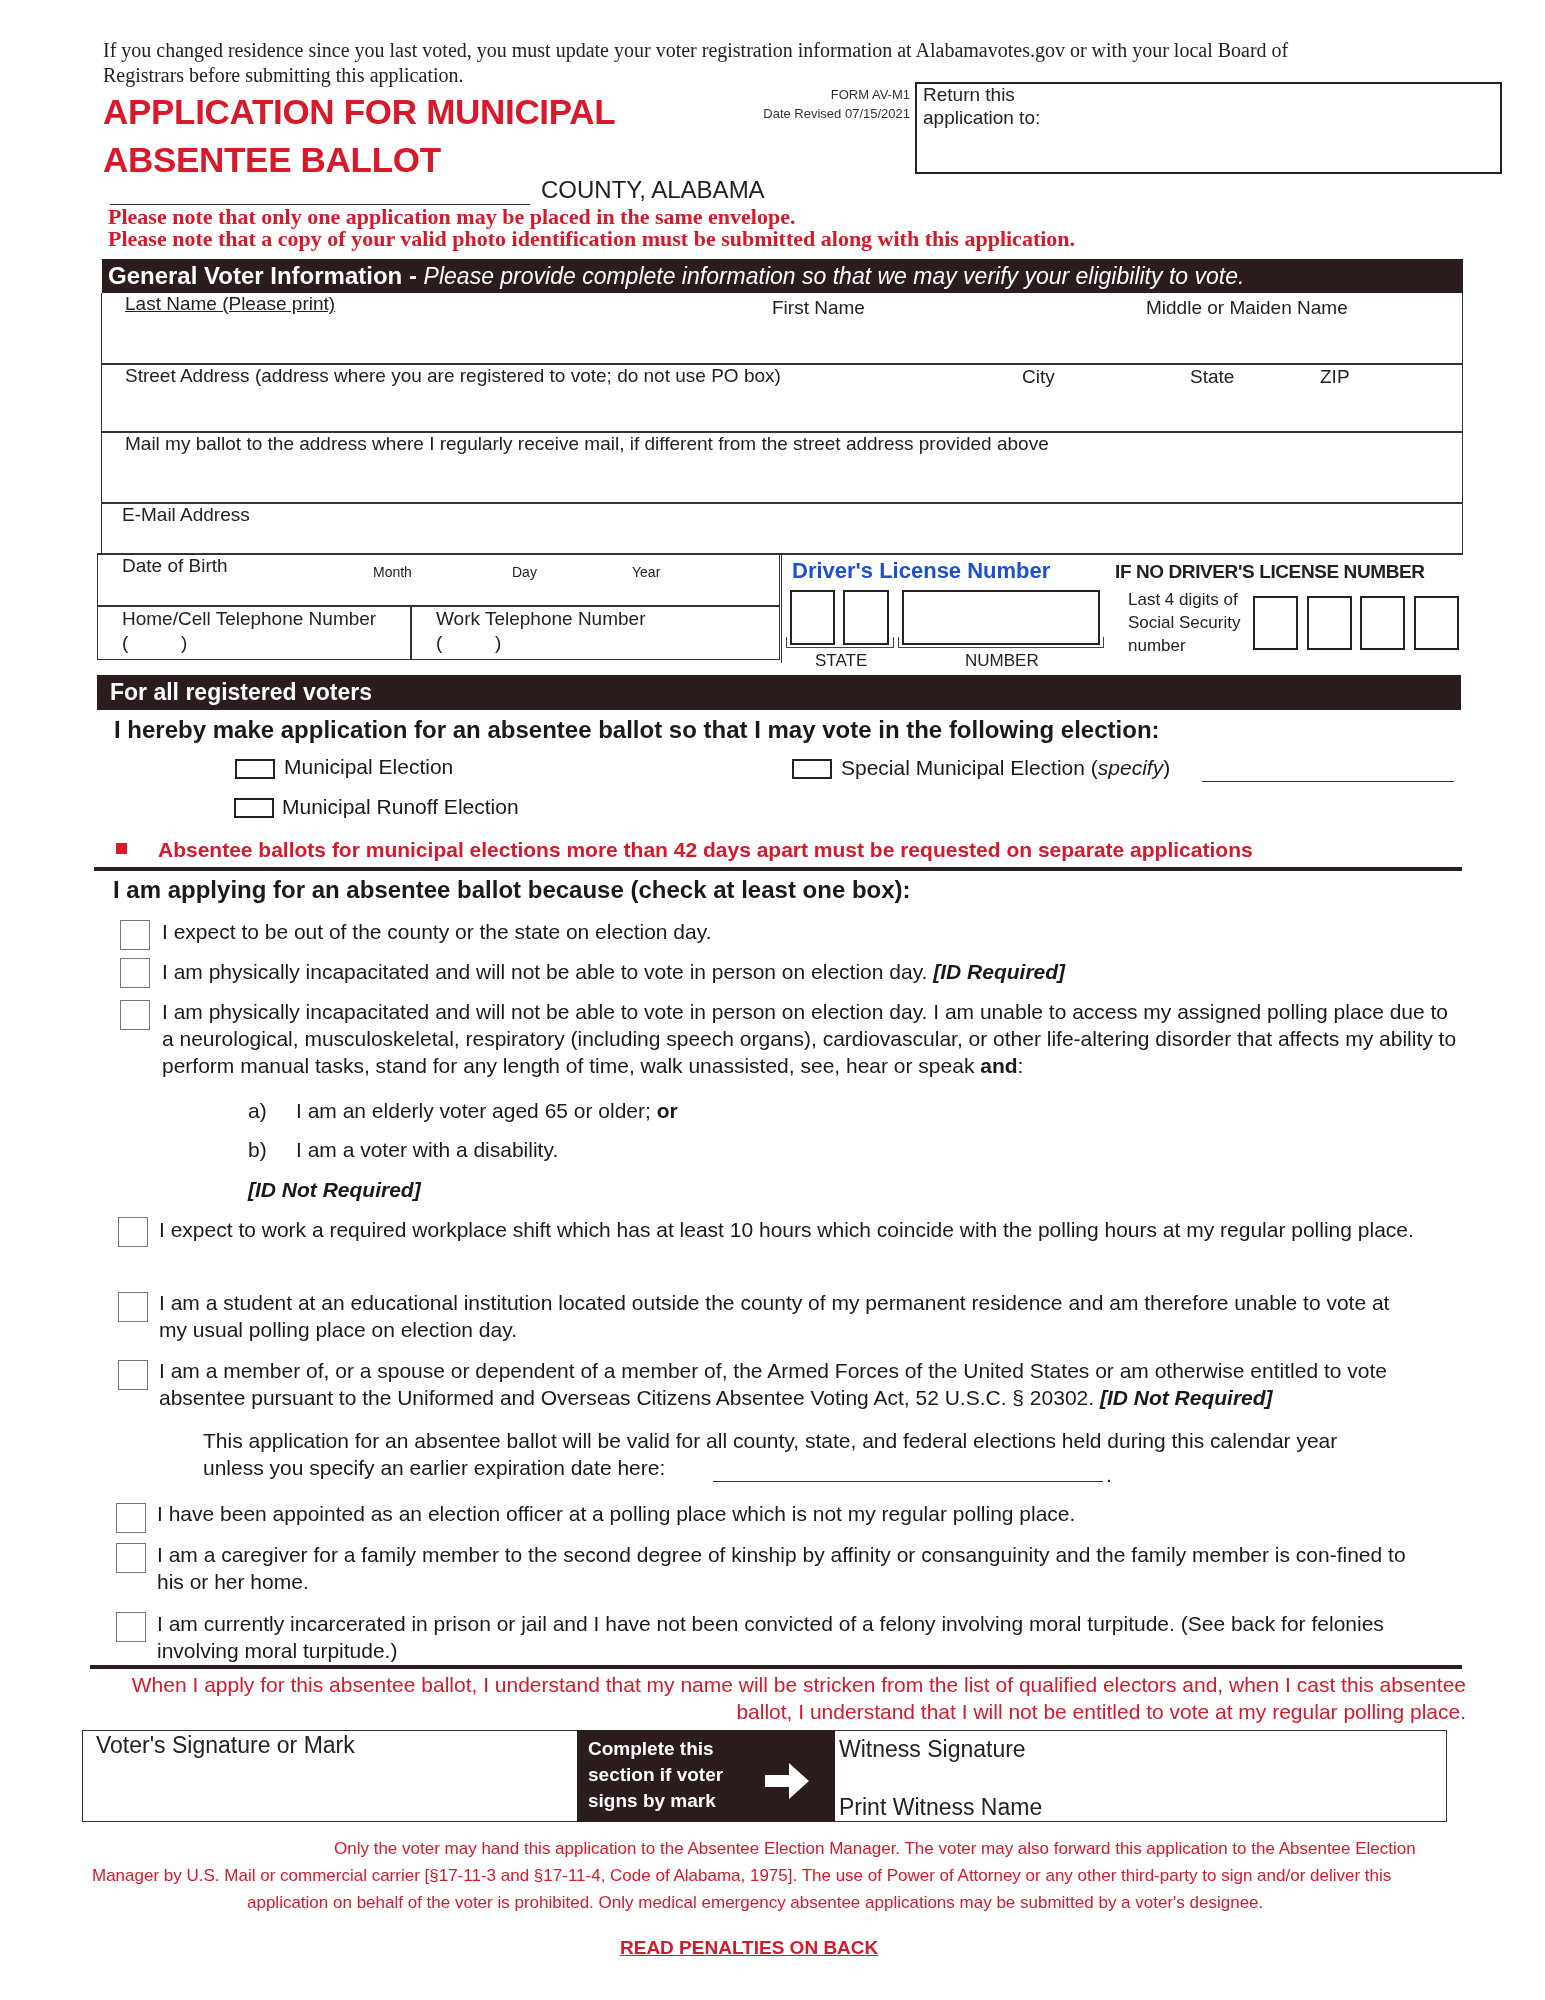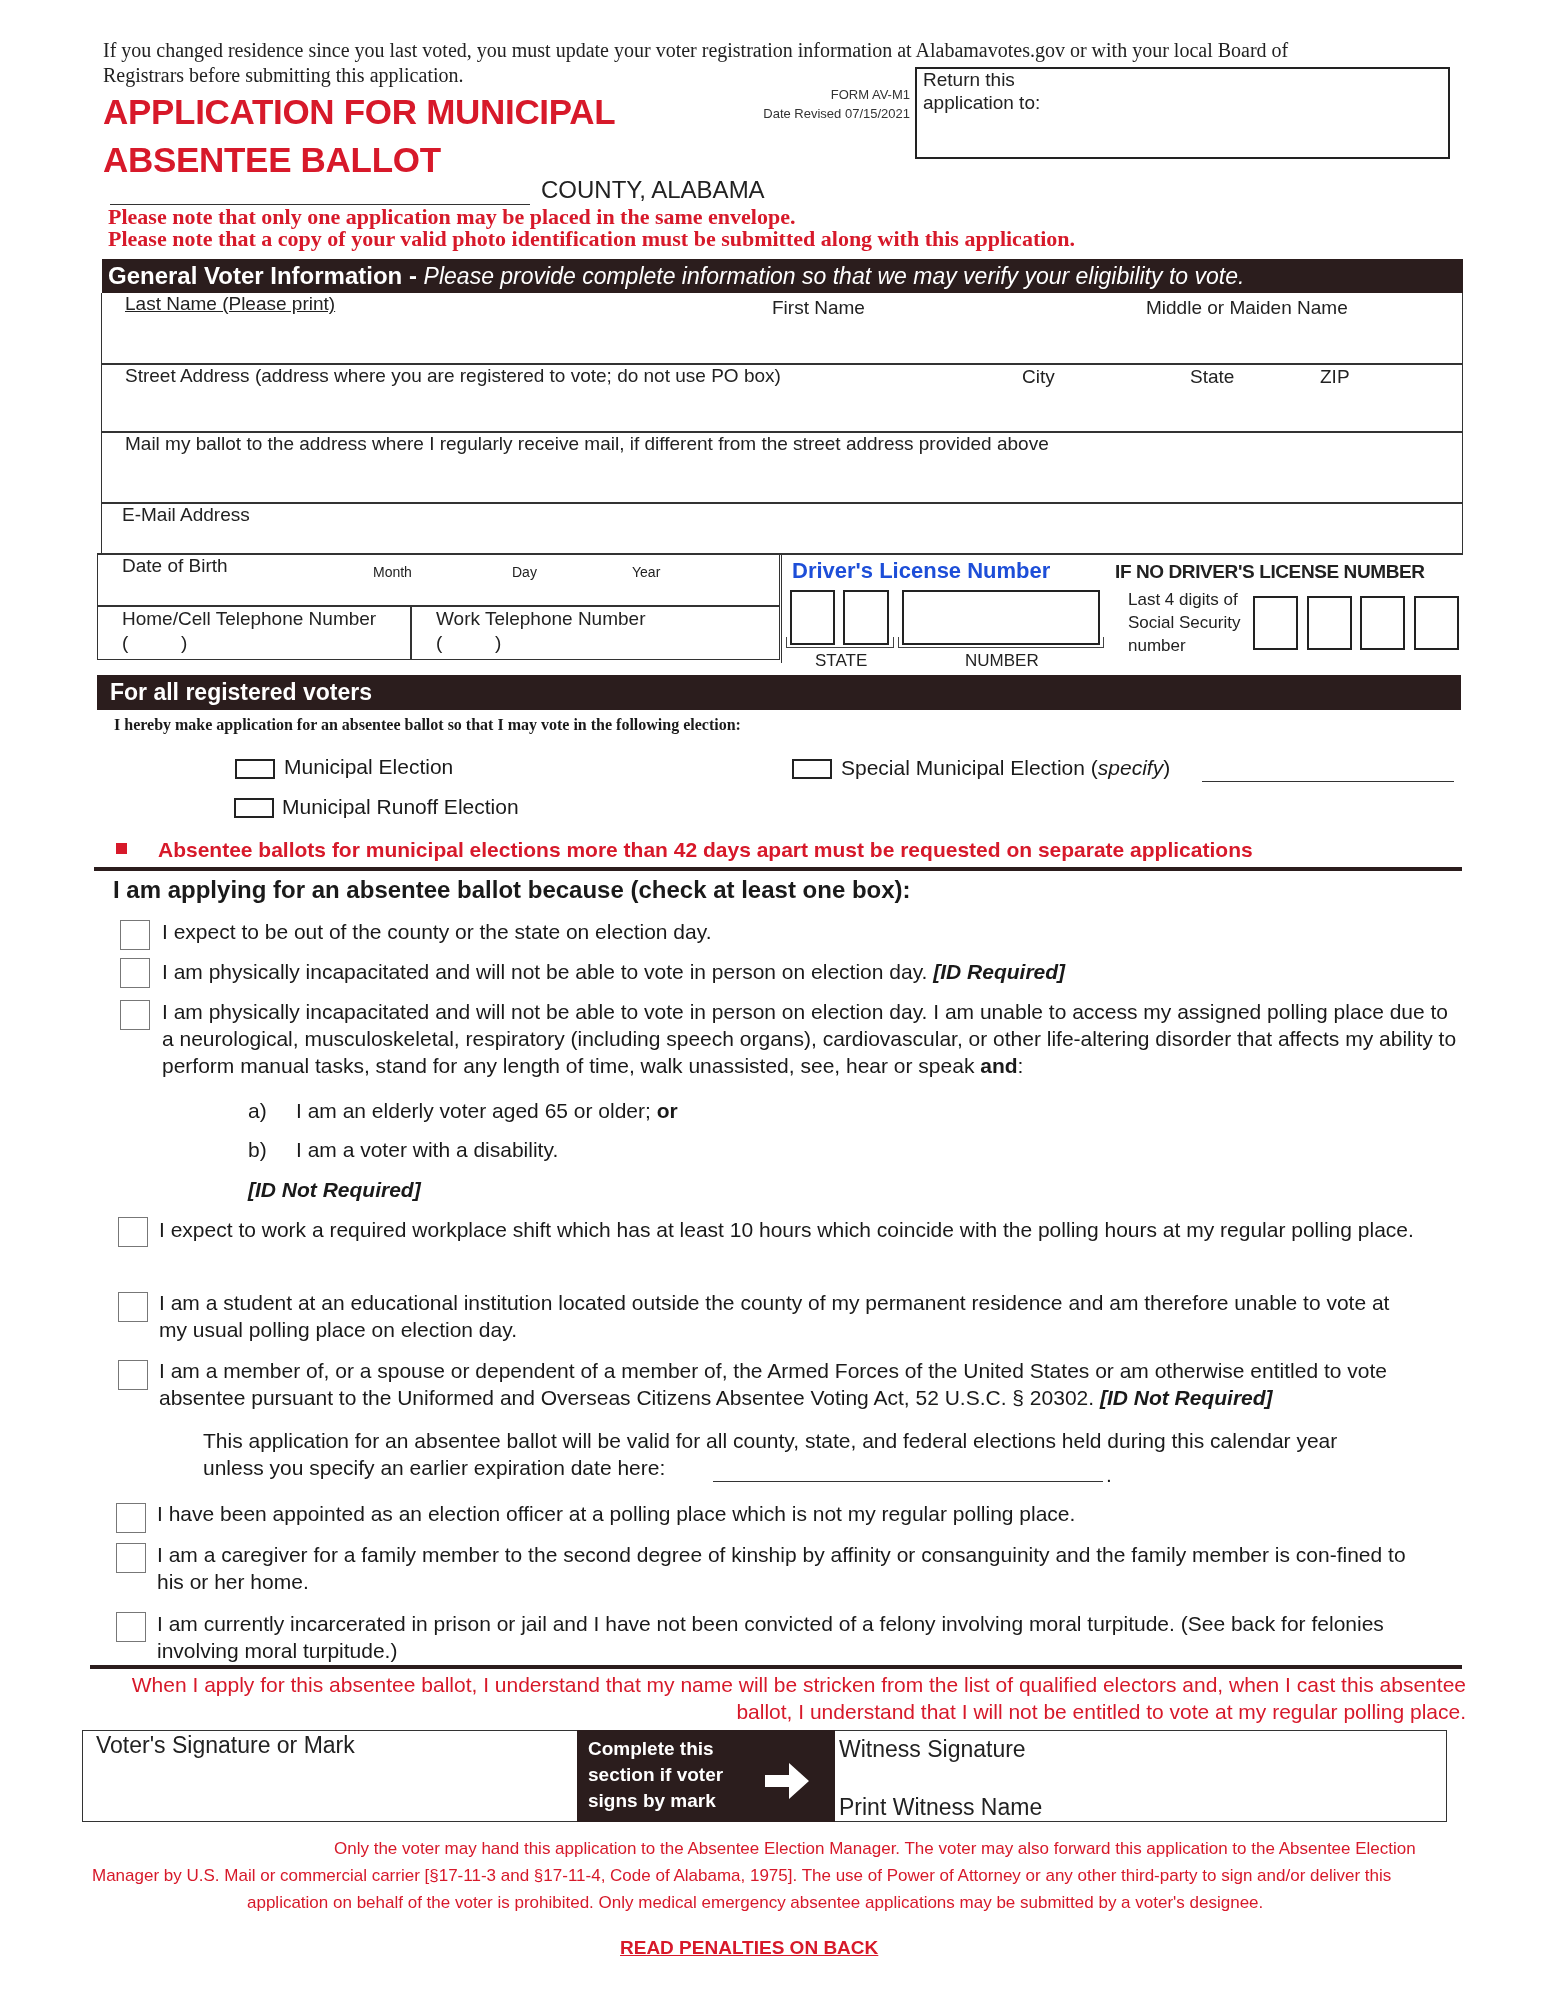--- a/index.html
+++ b/index.html
@@ -30,21 +30,21 @@
 <div class="abs red" style="left:103px;top:88px;font-size:35px;font-weight:bold;line-height:48px;letter-spacing:-0.3px;">
   <div>APPLICATION FOR MUNICIPAL</div>
   <div>ABSENTEE BALLOT</div>
 </div>
 
 <div class="abs" style="left:720px;top:85px;width:190px;text-align:right;font-size:13px;line-height:19px;color:#333;">
   <div>FORM AV-M1</div>
   <div>Date Revised 07/15/2021</div>
 </div>
 
-<div class="box" style="left:915px;top:67px;width:535px;height:92px;border-width:2.5px;">
+<div class="box" style="left:915px;top:82px;width:587px;height:92px;border-width:2.5px;">
   <div class="lbl" style="left:6px;top:0px;">Return this</div>
   <div class="lbl" style="left:6px;top:23px;">application to:</div>
   <div></div>
 </div>
 
 <div class="abs" style="left:110px;top:178px;width:420px;height:27px;border-bottom:1.5px solid #333;">
   <span></span>
 </div>
 <div class="abs" style="left:541px;top:176px;font-size:24px;color:#222;">COUNTY, ALABAMA</div>
 
@@ -128,21 +128,21 @@
 </div>
 <div class="box" style="left:1253px;top:596px;width:45px;height:54px;"></div>
 <div class="box" style="left:1307px;top:596px;width:45px;height:54px;"></div>
 <div class="box" style="left:1360px;top:596px;width:45px;height:54px;"></div>
 <div class="box" style="left:1414px;top:596px;width:45px;height:54px;"></div>
 
 <div class="bar" style="left:97px;top:675px;width:1364px;height:35px;padding-left:13px;line-height:35px;">
   <span style="font-size:23px;font-weight:bold;">For all registered voters</span>
 </div>
 
-<div class="abs" style="left:114px;top:716px;font-size:16px;font-weight:bold;color:#1a1a1a;white-space:nowrap;font-family:Liberation Serif, serif;">I hereby make application for an absentee ballot so that I may vote in the following election:</div>
+<div class="abs" style="left:114px;top:716px;font-size:24px;font-weight:bold;color:#1a1a1a;white-space:nowrap;">I hereby make application for an absentee ballot so that I may vote in the following election:</div>
 
 <div class="cbw" style="left:235px;top:759px;"></div>
 <div class="chk-text" style="left:284px;top:755px;">Municipal Election</div>
 
 <div class="cbw" style="left:234px;top:798px;"></div>
 <div class="chk-text" style="left:282px;top:795px;">Municipal Runoff Election</div>
 
 <div class="cbw" style="left:792px;top:759px;"></div>
 <div class="chk-text" style="left:841px;top:756px;">
   <span>Special Municipal Election (</span><i>specify</i><span>)</span>

